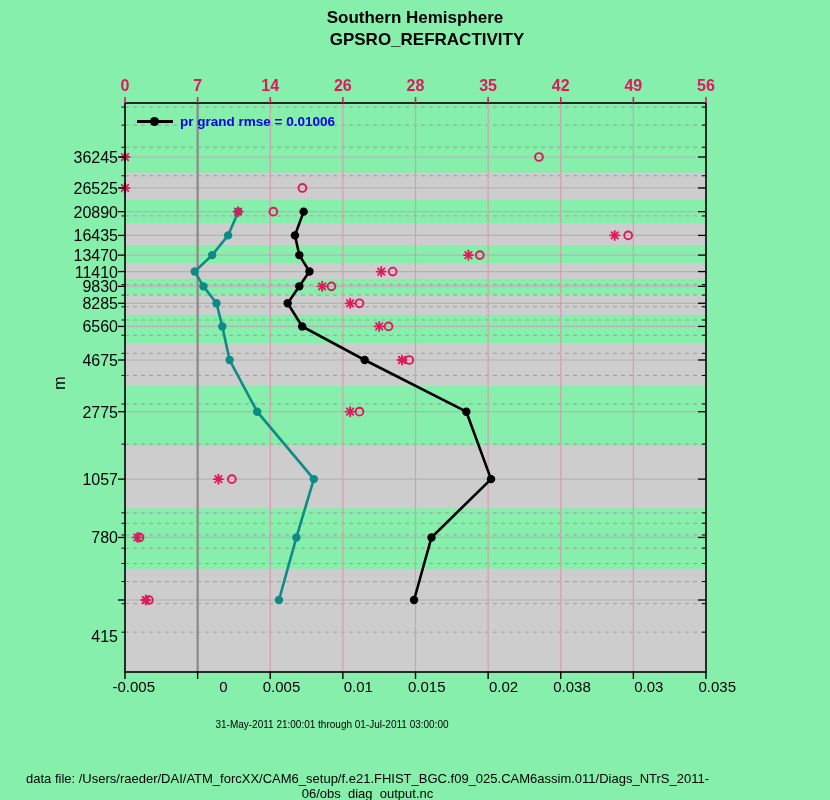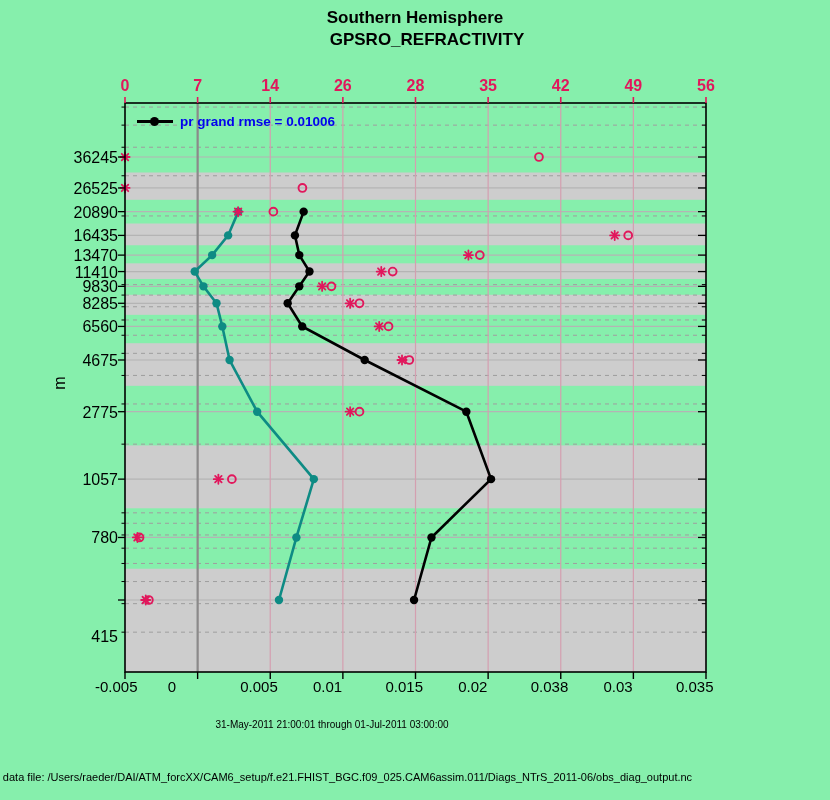--- a/index.html
+++ b/index.html
@@ -12,27 +12,27 @@
   .t2{top:30px;padding-left:12px;}
   .obs{position:absolute;left:170px;width:550px;top:56px;text-align:center;
        font-weight:bold;font-size:15px;}
   .ylab{position:absolute;left:50px;top:374px;width:20px;text-align:center;
         font-size:16px;color:#000;transform:rotate(-90deg);}
   .xlab{position:absolute;left:0;width:830px;top:699px;text-align:center;
         font-size:15.5px;color:#000;}
   .date{position:absolute;left:0;width:664px;top:719px;text-align:center;
         font-size:10px;color:#000;}
   .foot{position:absolute;left:0;width:695px;top:771px;text-align:center;
-        font-size:11px;color:#000;}
+        font-size:13px;color:#000;padding-left:20px;}
   .legend{position:absolute;left:137px;top:112px;}
   .lrow{height:18.5px;display:flex;align-items:center;font-weight:bold;}
   .lsample{position:relative;width:36px;height:2.6px;display:inline-block;}
   .ldot{position:absolute;left:13px;top:-3.4px;width:9px;height:9px;border-radius:50%;}
   .ltext{margin-left:7px;font-size:13.5px;white-space:nowrap;}
-  .btick{position:absolute;width:60px;text-align:left;font-size:15px;color:#000;top:678px;}
+  .btick{position:absolute;width:60px;text-align:right;font-size:15px;color:#000;top:678px;}
   .ttick{position:absolute;width:44px;text-align:center;font-size:16px;font-weight:bold;top:77px;}
   .ytick{position:absolute;width:78px;text-align:right;font-size:16px;color:#000;height:17px;}
 </style>
 </head>
 <body>
 
 <div class="fig">
   <svg id="plot" width="830" height="800">
       <rect x="125" y="568.731293667866" width="581" height="103.268706332134" fill="#cdcdcd"></rect>
       <rect x="125" y="445.4124002047531" width="581" height="62.88831270205327" fill="#cdcdcd"></rect>

